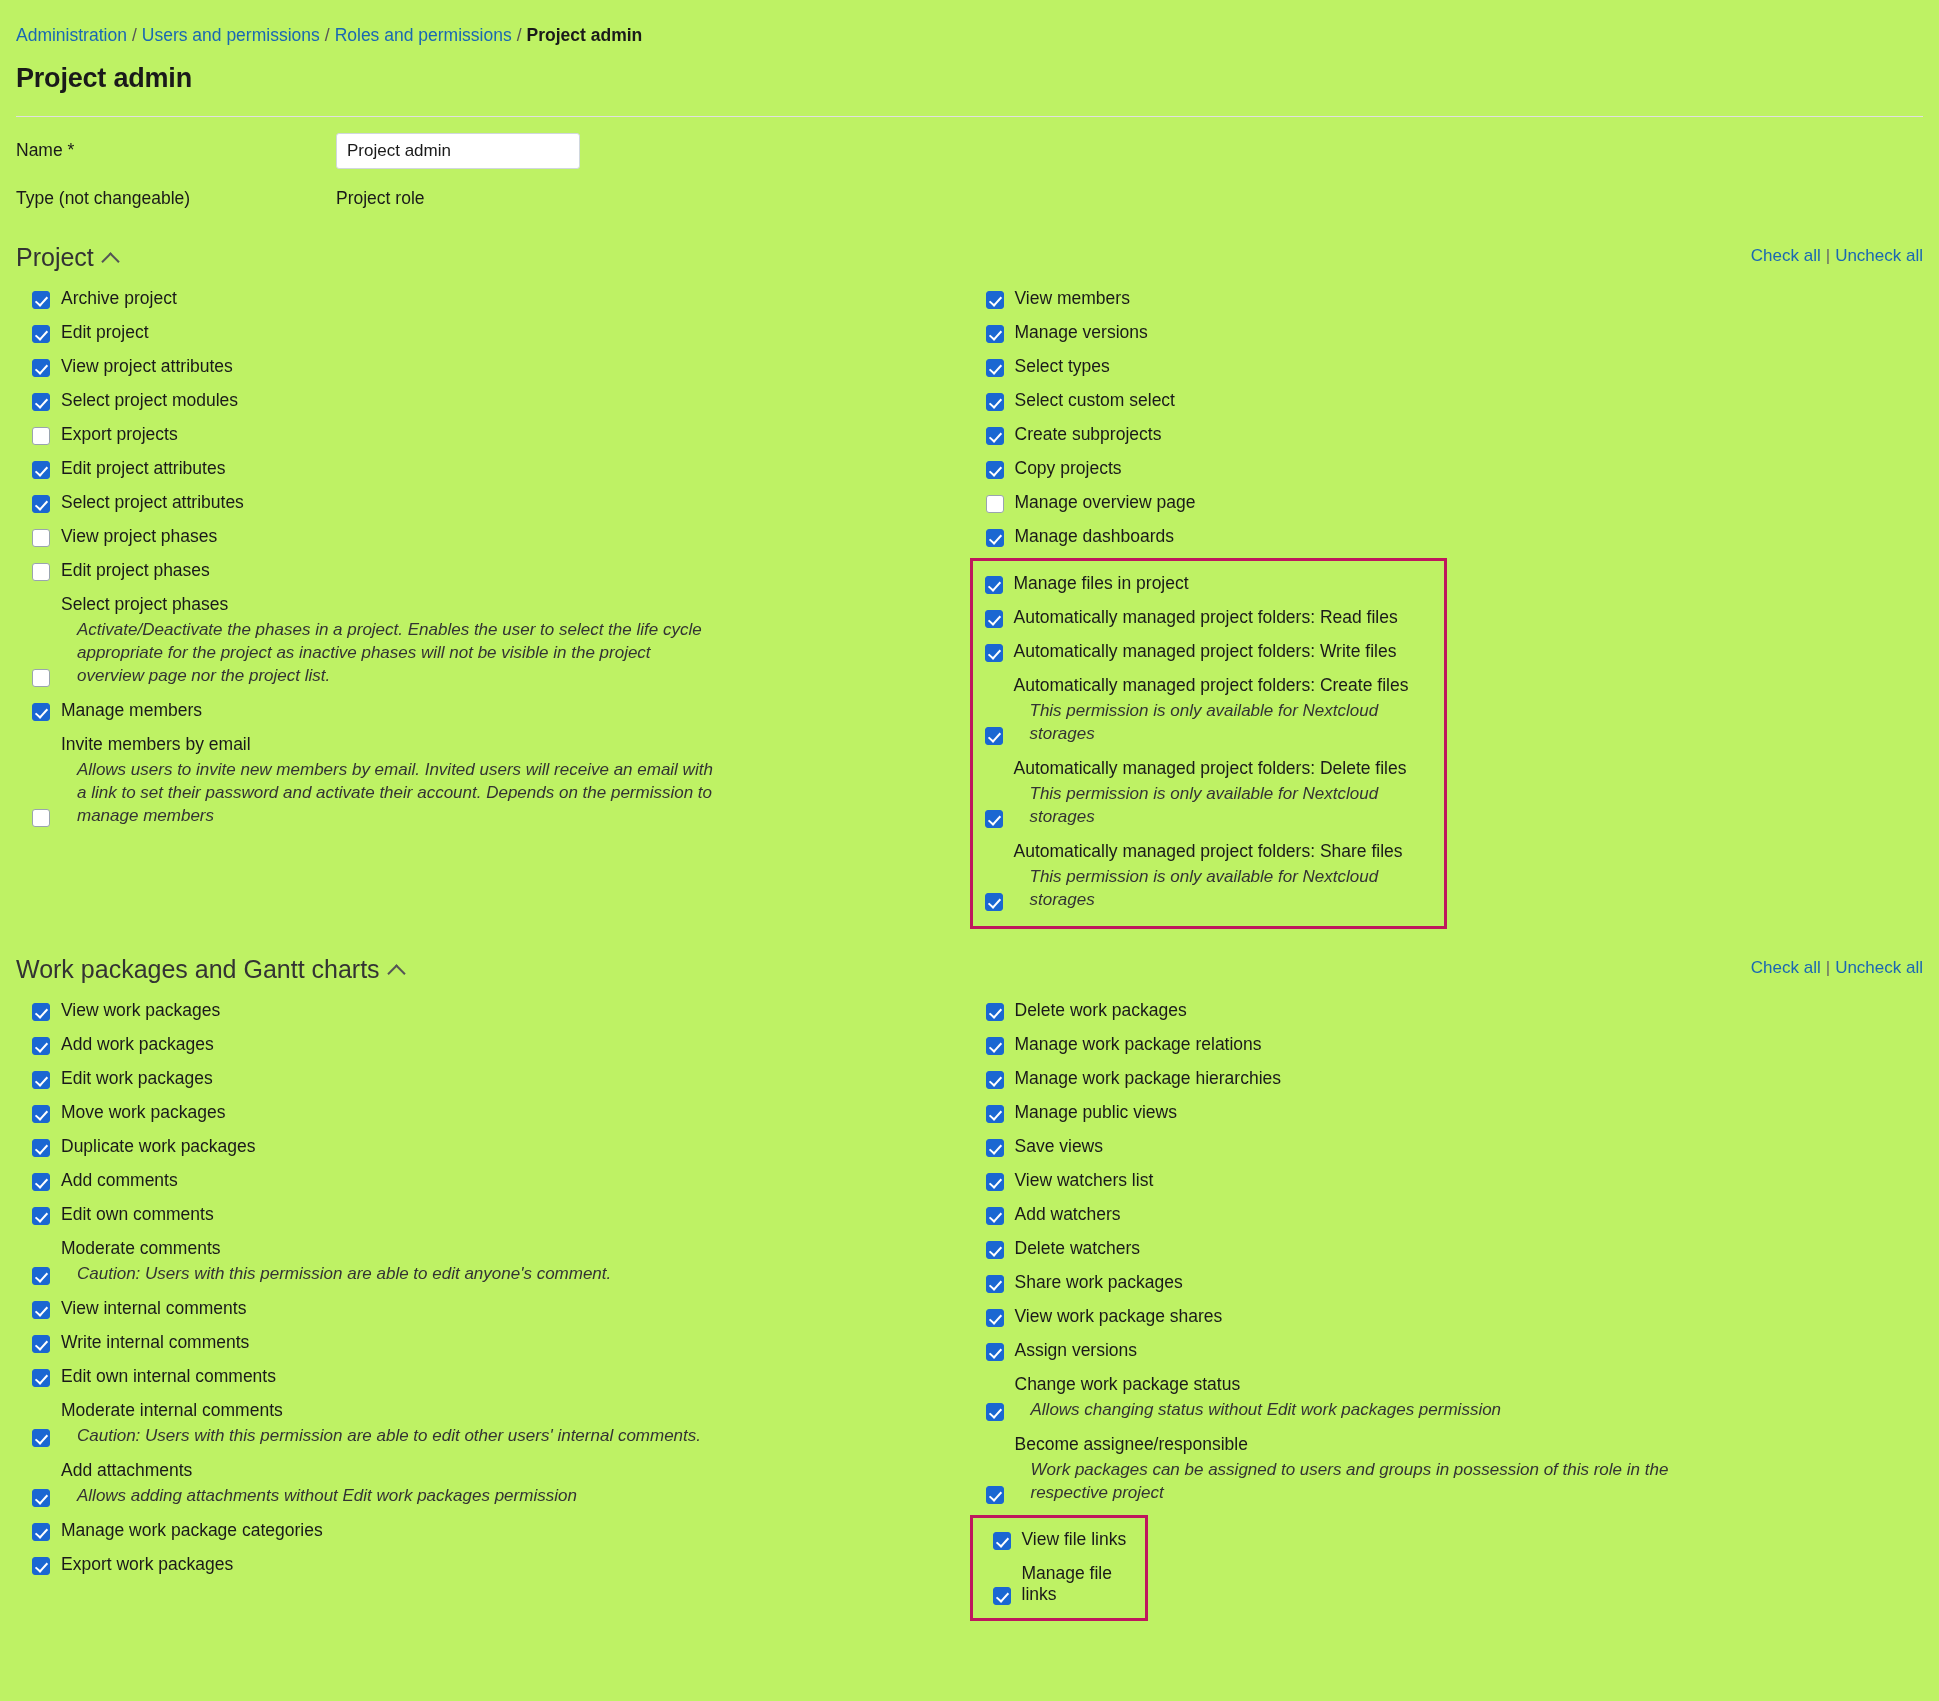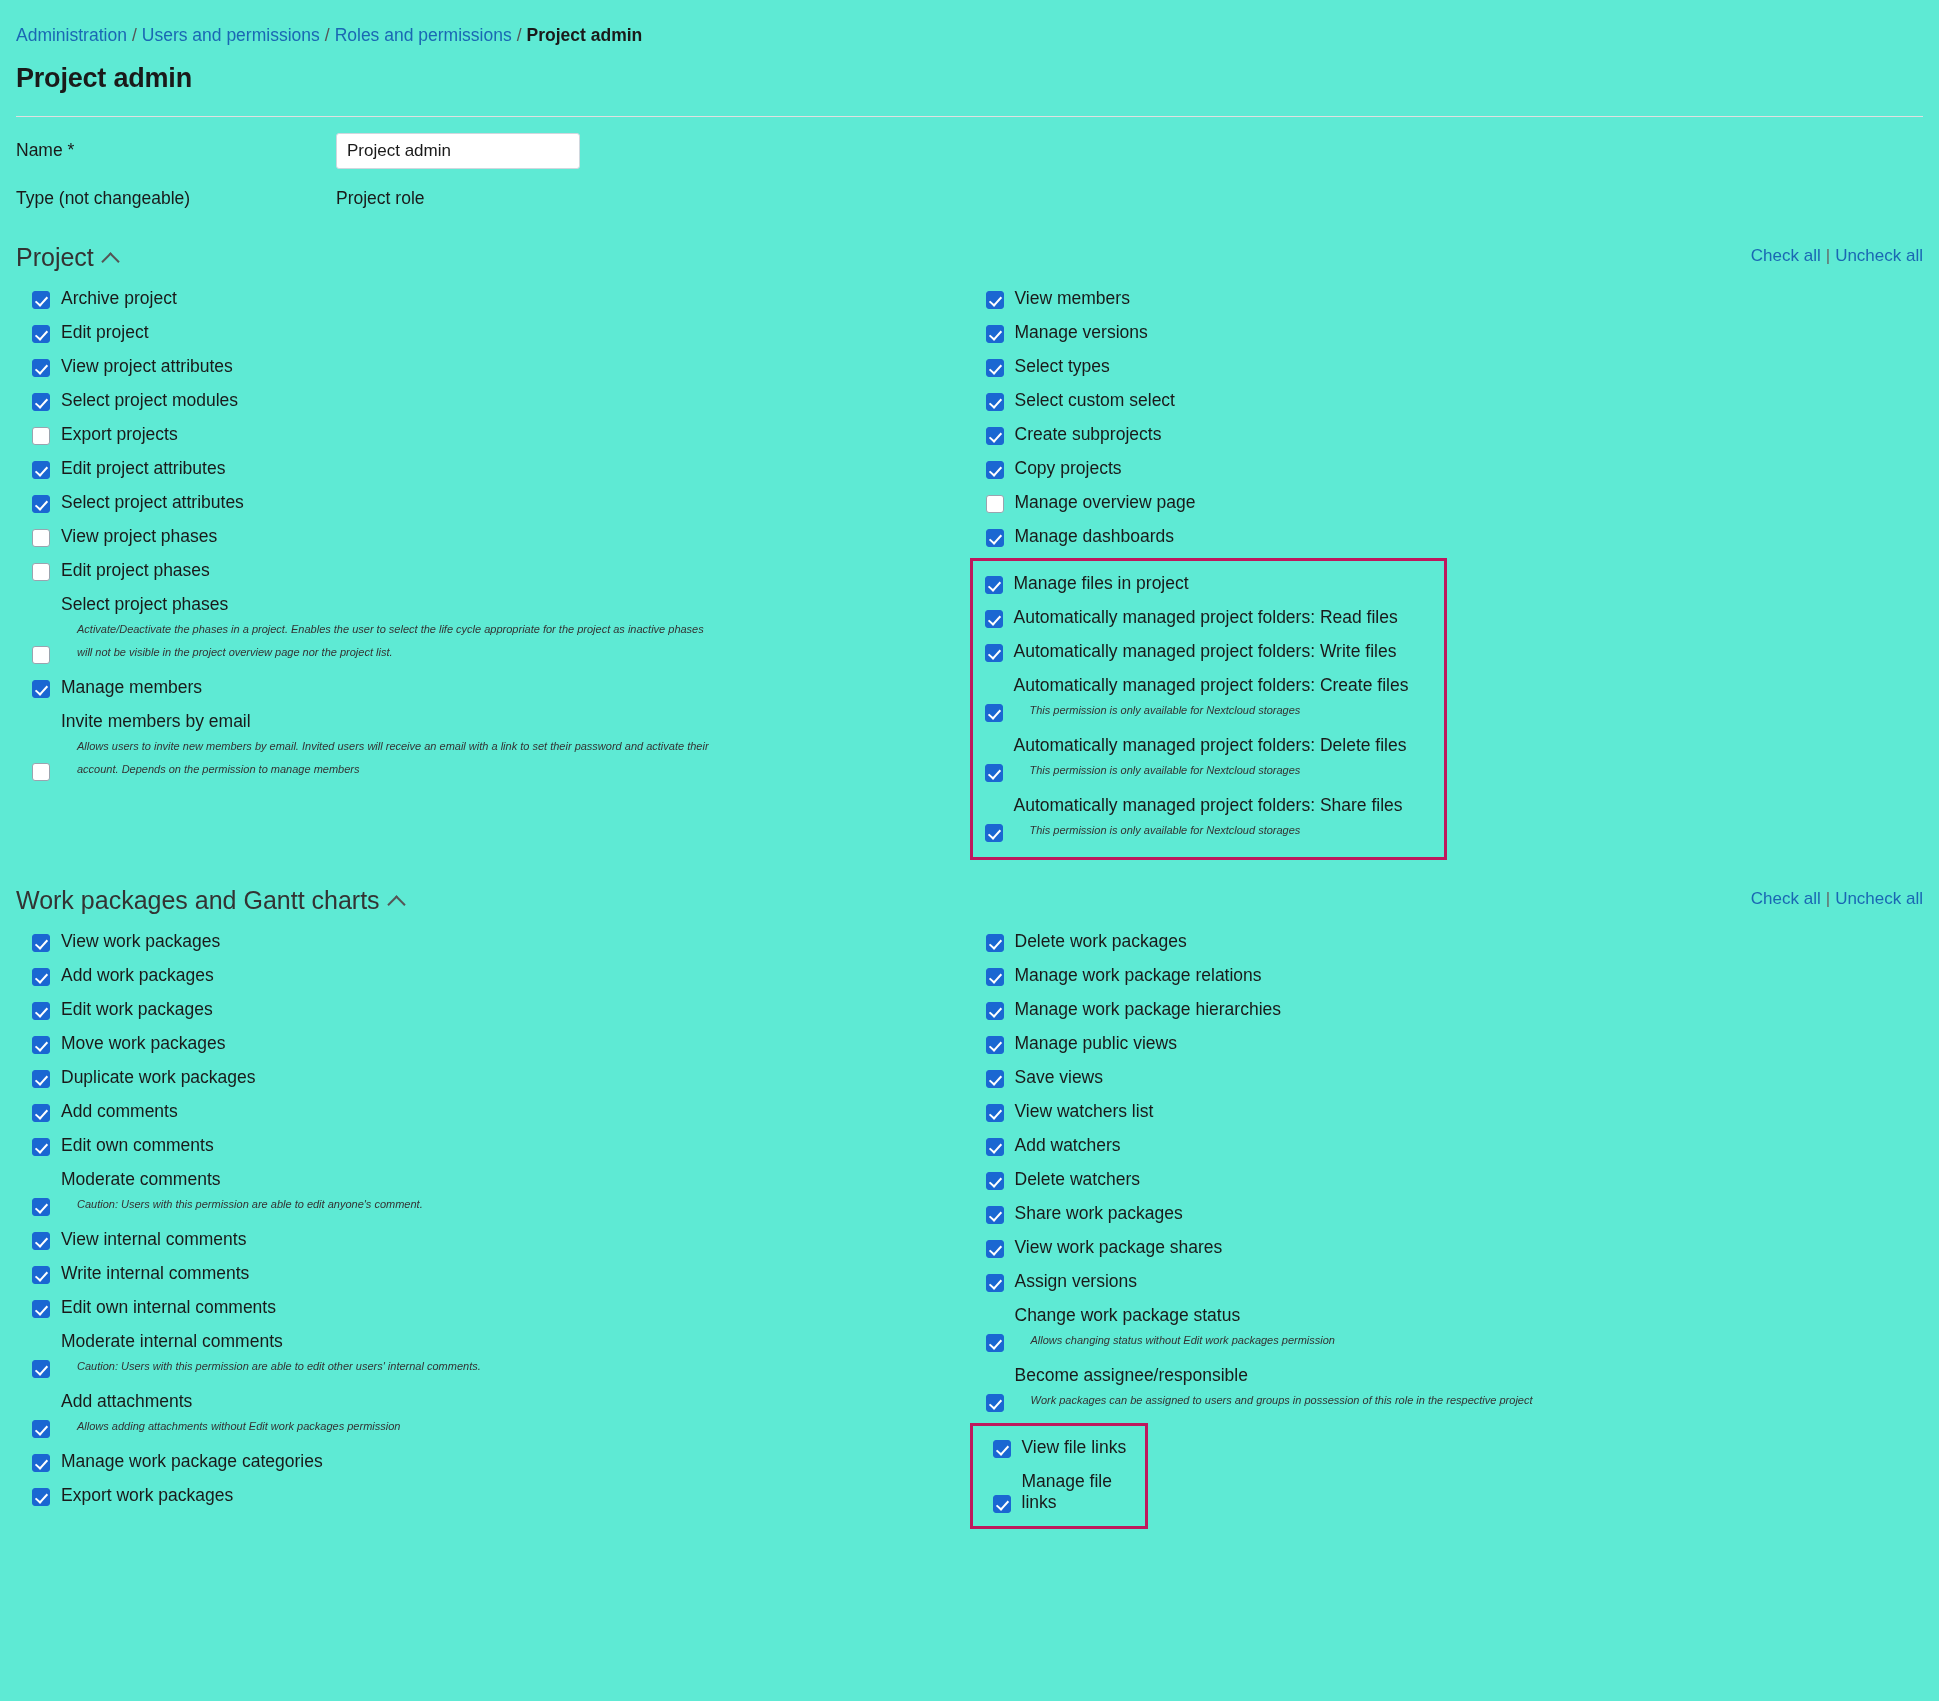--- a/index.html
+++ b/index.html
@@ -6,21 +6,21 @@
   html, body {
     margin: 0; padding: 0;
     background: #ffffff;
     font-family: "Liberation Sans", sans-serif;
     color: #1a1a1a;
   }
   .page {
     width: 1939px;
     min-height: 1701px;
     position: relative;
-    background: #5eead4;
+    background: #bef264;
     padding: 0;
   }
 
   
   .breadcrumb {
     padding: 24px 16px 0 16px;
     font-size: 17.5px;
     line-height: 1.3;
     white-space: nowrap;
   }
@@ -151,21 +151,21 @@
     border-bottom: 2.2px solid #fff;
     transform: rotate(42deg);
   }
   .perm .body { min-width: 0; }
   .perm .lbl {
     font-size: 17.5px;
     line-height: 21px;
     color: #1a1a1a;
   }
   .perm .desc {
-    font-size: 11px;
+    font-size: 17px;
     line-height: 23px;
     font-style: italic;
     color: #333;
     margin-top: 3px;
     max-width: 640px;
   }
   .perm.indent-desc .desc { margin-left: 16px; }
 
   
   .hl-box {

